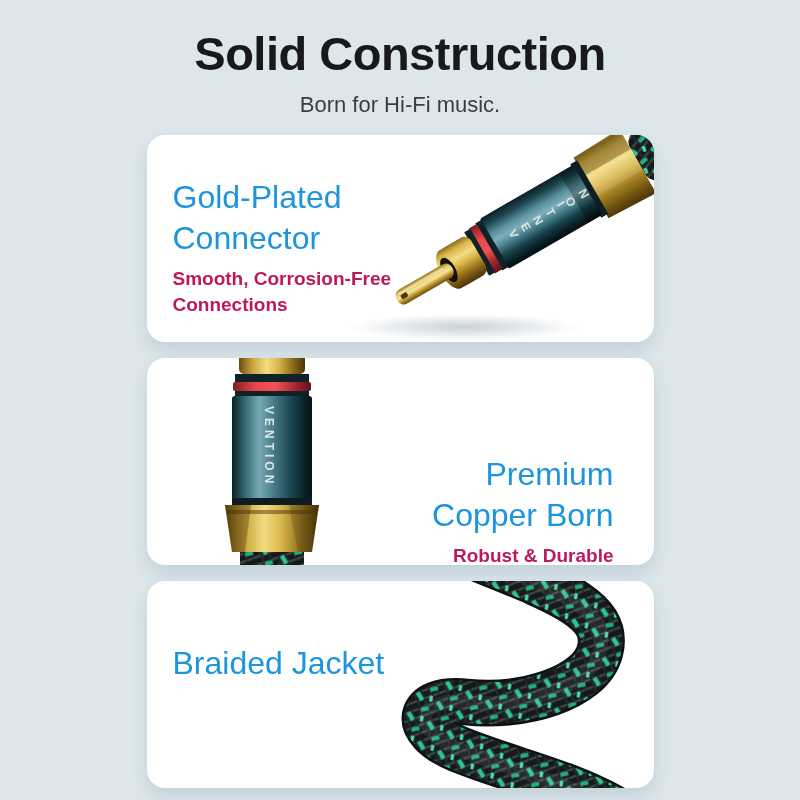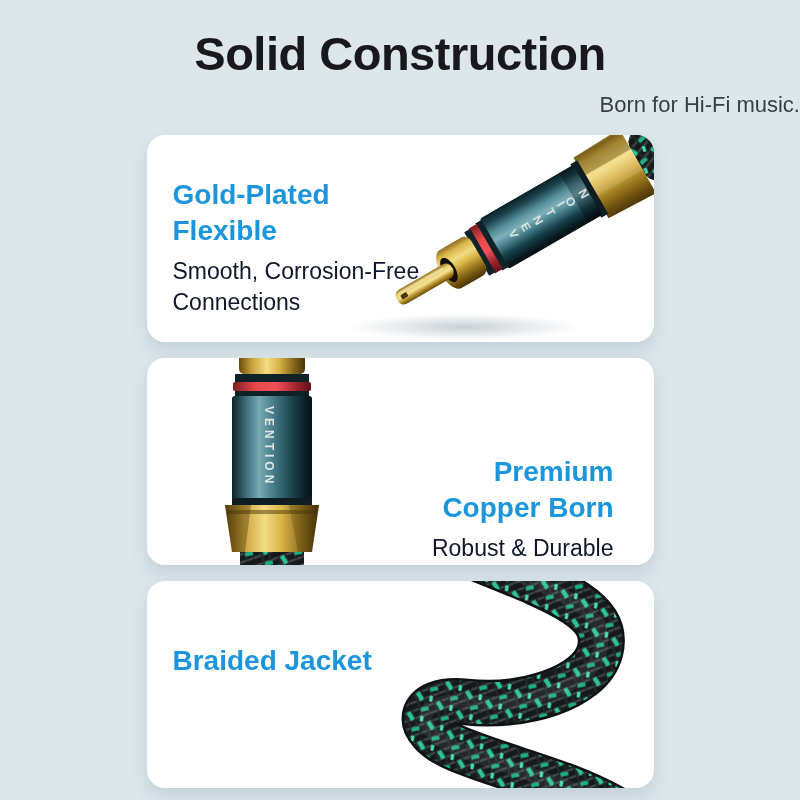--- a/index.html
+++ b/index.html
@@ -12,21 +12,21 @@
   .page { width: 800px; height: 796px; padding-top: 26px; }
 
   .page-title {
     text-align: center;
     font-size: 47px;
     font-weight: 800;
     letter-spacing: -0.5px;
     color: #17191c;
   }
   .page-subtitle {
-    text-align: right;
+    text-align: center;
     font-size: 22px;
     font-weight: 400;
     color: #383f43;
     margin-top: 11px;
   }
 
   .cards {
     width: 507px;
     margin: 17px auto 0 auto;
     display: flex;
@@ -37,29 +37,29 @@
     position: relative;
     width: 507px;
     height: 207px;
     background: #ffffff;
     border-radius: 18px;
     overflow: hidden;
     box-shadow: 0 8px 16px rgba(96, 125, 139, 0.20);
   }
   .card-text { position: absolute; z-index: 2; }
   .card-heading {
-    font-size: 28px;
-    font-weight: 700;
+    font-size: 32px;
+    font-weight: 400;
     color: #1b95dc;
     line-height: 1.27;
   }
   .card-body {
-    font-size: 23px;
-    font-weight: 400;
-    color: #0f172a;
+    font-size: 19px;
+    font-weight: 700;
+    color: #be185d;
     line-height: 1.35;
     margin-top: 8px;
   }
   .card1 .card-text { left: 26px; top: 42px; }
   .card2 .card-text { right: 40px; top: 52px; text-align: right; margin-top: 44px; }
   .card3 .card-text { left: 26px; top: 62px; }
 
   .illus { position: absolute; top: 0; z-index: 1; }
   .illus-1 { right: 0; }
   .illus-2 { left: 30px; }
@@ -72,21 +72,21 @@
 
   <h1 class="page-title">Solid Construction</h1>
   <div class="page-subtitle">Born for Hi-Fi music.</div>
 
   <div class="cards">
 
     <div class="card card1">
       <div class="card-text">
         <div class="card-heading">
           <div>Gold-Plated</div>
-          <div>Flexible</div>
+          <div>Connector</div>
         </div>
         <div class="card-body">
           <div>Smooth, Corrosion-Free</div>
           <div>Connections</div>
         </div>
       </div>
       <svg class="illus illus-1" width="320" height="207" viewBox="0 0 320 207">
         <defs>
           <linearGradient id="g1gold" x1="0" y1="0" x2="0" y2="1">
             <stop offset="0" stop-color="#8a6a1c"></stop>

